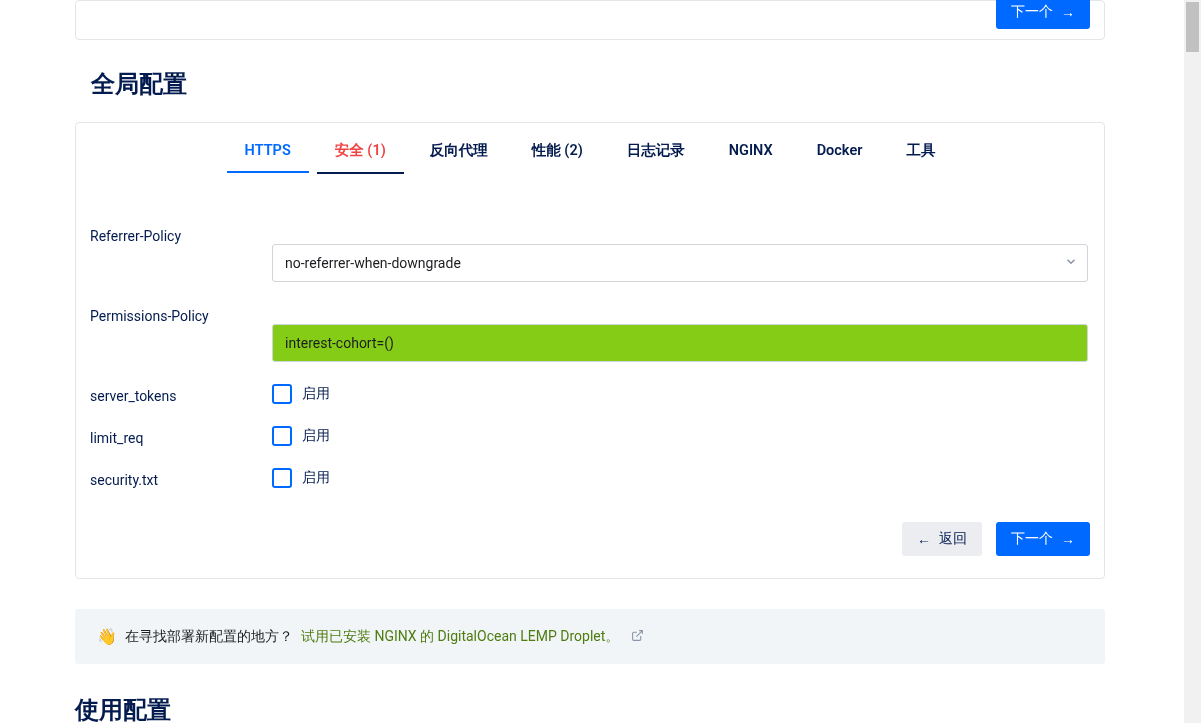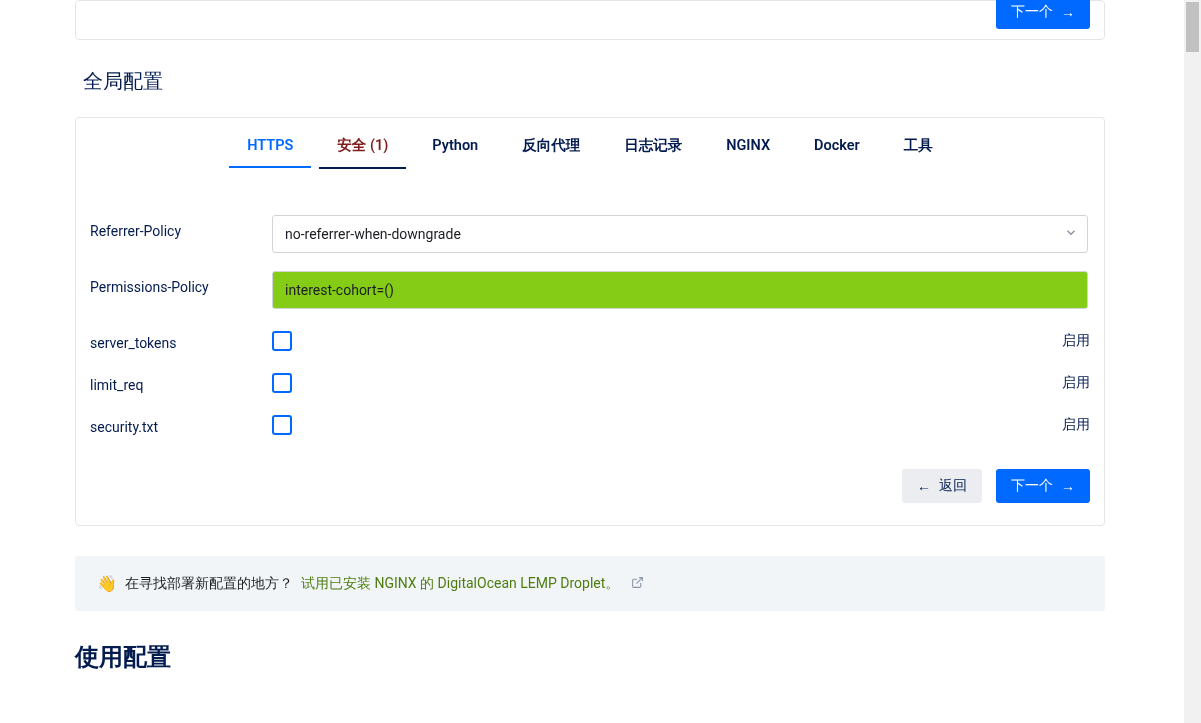--- a/index.html
+++ b/index.html
@@ -57,24 +57,24 @@
     font-weight: 500;
     cursor: pointer;
     display: inline-flex;
     align-items: center;
     gap: 8px;
   }
   .next-btn .arrow {
     font-weight: bold;
   }
   h2.section-title {
-    font-size: 20px;
-    font-weight: 400;
-    color: #031b4e;
-    margin: 0 0 22px 8px;
+    font-size: 24px;
+    font-weight: 700;
+    color: #031b4e;
+    margin: 0 0 22px 16px;
   }
   .main-card {
     border: 1px solid #e3e6e8;
     border-radius: 4px;
     background: #fff;
     padding: 0;
     margin-bottom: 30px;
   }
   .tabs {
     display: flex;
@@ -98,21 +98,21 @@
     color: #0069ff;
   }
   .tab.active-primary::after {
     content: "";
     position: absolute;
     left: 0; right: 0; bottom: 2px;
     height: 2px;
     background: #0069ff;
   }
   .tab.active-secondary {
-    color: #7f1d1d;
+    color: #ef4444;
   }
   .tab.active-secondary::after {
     content: "";
     position: absolute;
     left: 0; right: 0; bottom: 2px;
     height: 2px;
     background: #031b4e;
   }
   .form-area {
     padding: 42px 14px 24px 14px;
@@ -135,20 +135,21 @@
     font-size: 14px;
     color: #031b4e;
   }
   .label-col.multiline {
     padding-top: 3px;
     line-height: 1.35;
   }
   .input-col {
     flex: 1;
     padding-right: 2px;
+    margin-top: 24px;
   }
   .text-input {
     width: 100%;
     height: 38px;
     border: 1px solid #d0d5d9;
     border-radius: 3px;
     padding: 0 12px;
     font-size: 14px;
     font-family: inherit;
     color: #1c1e21;
@@ -176,21 +177,20 @@
   }
   .text-input.yellow::placeholder {
     color: #b0a88b;
   }
   .checkbox-col {
     flex: 1;
     display: flex;
     align-items: center;
     gap: 10px;
     padding-top: 4px;
-    justify-content: space-between;
   }
   .checkbox {
     width: 20px;
     height: 20px;
     border: 2px solid #0069ff;
     border-radius: 3px;
     background: #fff;
     cursor: pointer;
   }
   .checkbox-label {
@@ -257,22 +257,22 @@
         <span class="arrow">→</span>
       </button>
     </div>
 
     <h2 class="section-title">全局配置</h2>
 
     <div class="main-card">
       <div class="tabs">
         <div class="tab active-primary"><span>HTTPS</span></div>
         <div class="tab active-secondary"><span>安全 (1)</span></div>
-        <div class="tab"><span>Python</span></div>
         <div class="tab"><span>反向代理</span></div>
+        <div class="tab"><span>性能 (2)</span></div>
         <div class="tab"><span>日志记录</span></div>
         <div class="tab"><span>NGINX</span></div>
         <div class="tab"><span>Docker</span></div>
         <div class="tab"><span>工具</span></div>
       </div>
 
       <div class="form-area">
 
         <div class="form-row">
           <div class="label-col">Referrer-Policy</div>

